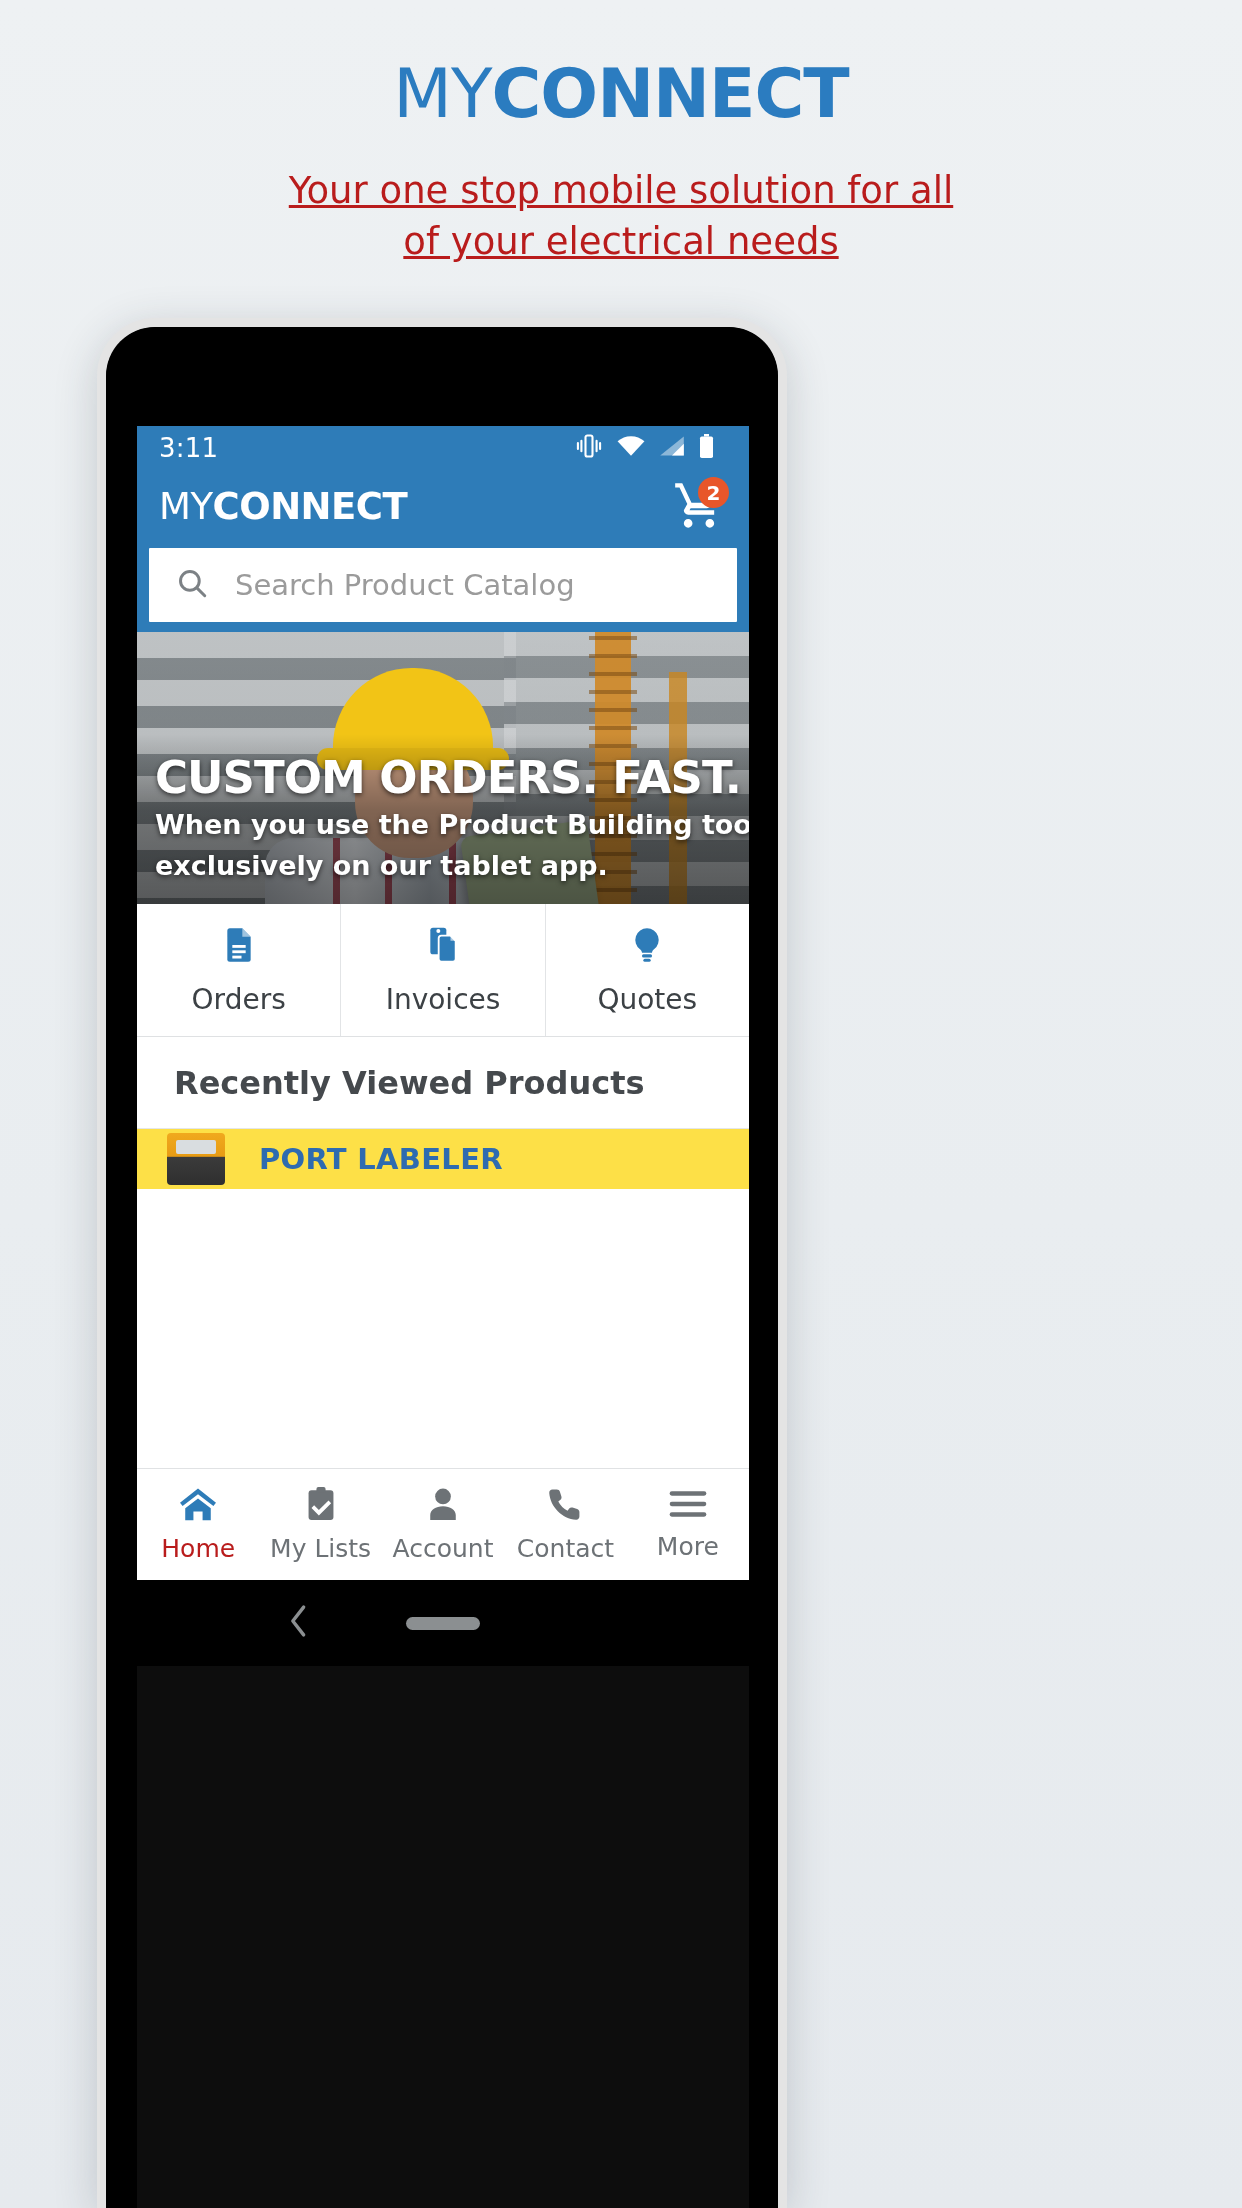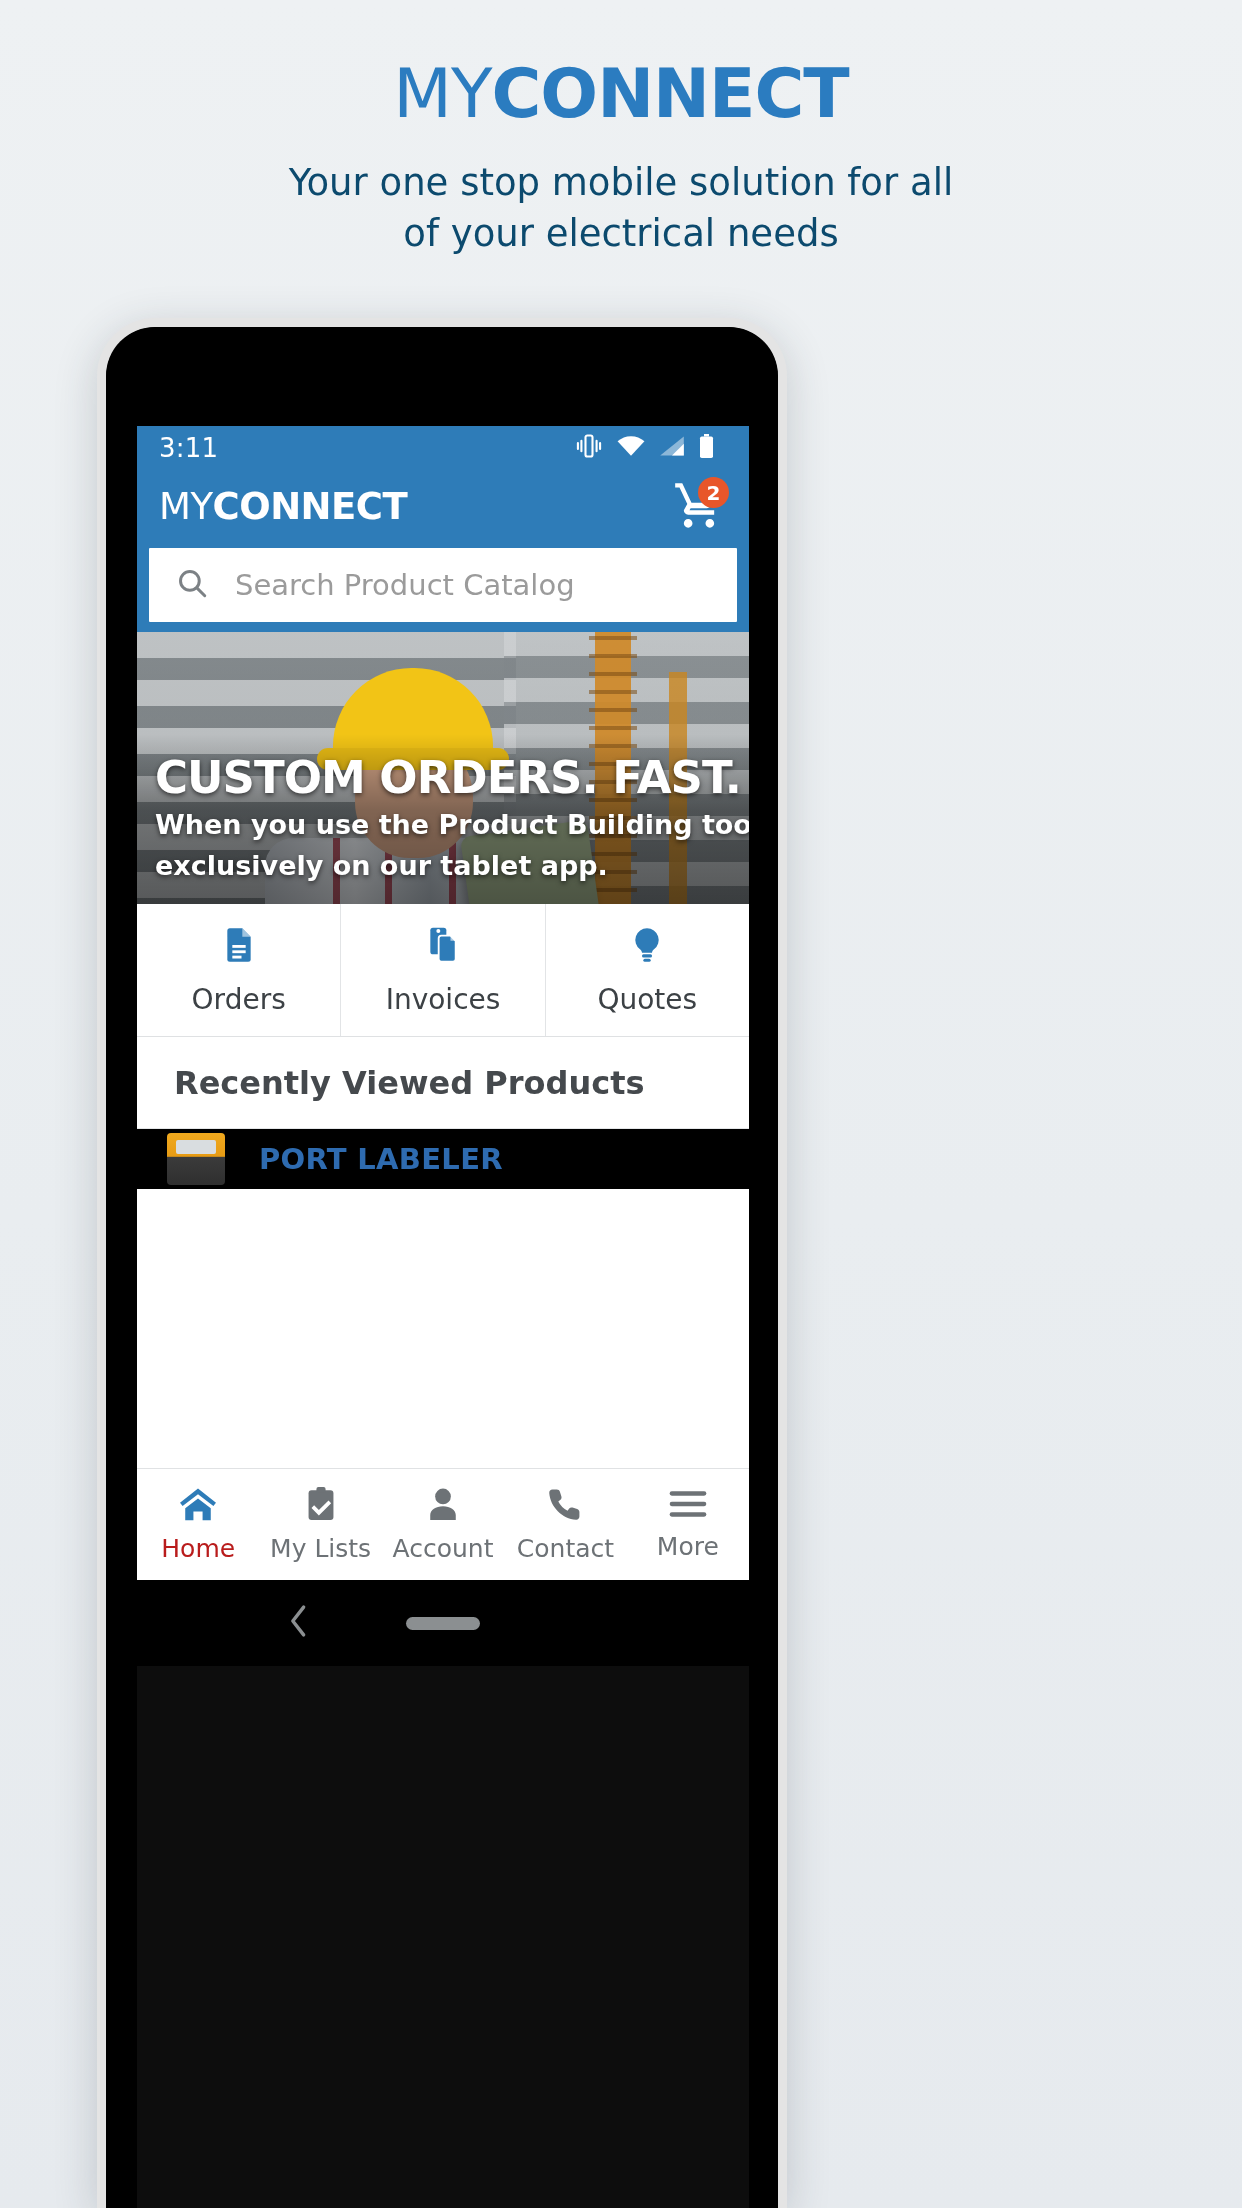--- a/index.html
+++ b/index.html
@@ -24,26 +24,27 @@
   .promo-title {
     font-size: 68px;
     letter-spacing: -1px;
     color: #2b7cc0;
     line-height: 1.05;
     font-weight: 400;
     white-space: nowrap;
   }
   .promo-title .bold { font-weight: 700; color: #2b7cc0; }
   .promo-sub {
-    margin: 28px auto 0;
+    margin: 36px auto 0;
     width: 700px;
     font-size: 37px;
     line-height: 1.38;
-    color: #0c4a6e;
+    color: #b91c1c;
     font-weight: 400;
+    text-decoration: underline;
   }
 
   
   .phone {
     position: absolute;
     left: 97px; top: 318px;
     width: 690px; height: 1890px;
     background: #0a0a0a;
     border-radius: 58px 58px 0 0;
     border: 9px solid #e4e4e4;
@@ -275,21 +276,21 @@
     height: 92px;
     background: #fff;
     display: flex;
     align-items: center;
     padding-left: 25px;
     border-bottom: 1px solid #e4e6e8;
   }
   .recent-title { font-size: 32px; font-weight: 700; color: #45494d; margin-left: 12px; }
   .recent-row {
     height: 60px;
-    background: #000000;
+    background: #fde047;
     display: flex;
     align-items: center;
     padding-left: 30px;
     overflow: hidden;
   }
   .recent-thumb {
     width: 58px; height: 52px; flex: none;
     background: linear-gradient(180deg,#f0a91e 0%,#e79b14 45%,#3b3b3b 46%,#2f2f2f 100%);
     border-radius: 4px;
     position: relative;

